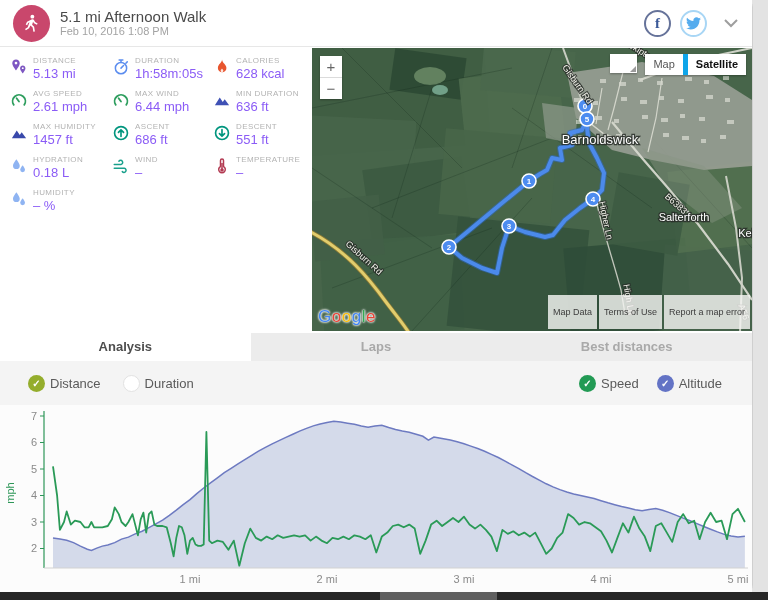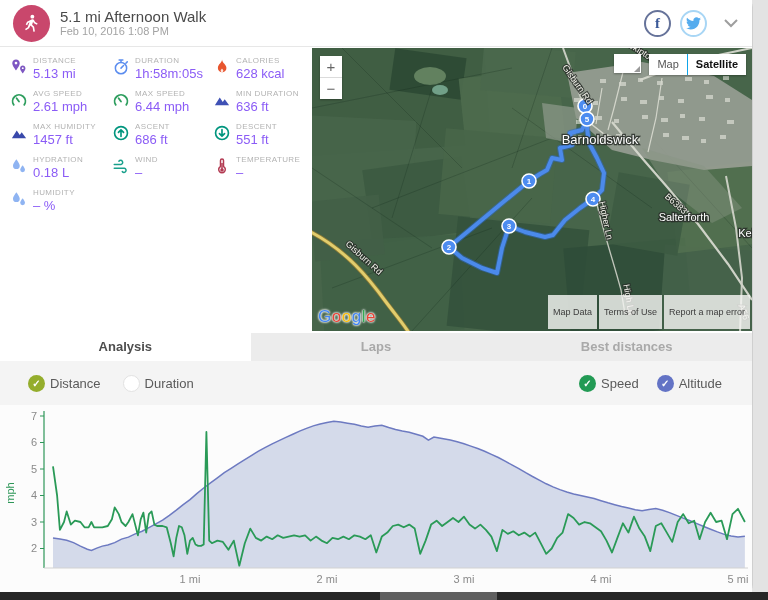--- a/index.html
+++ b/index.html
@@ -34,21 +34,21 @@
   #map svg{position:absolute;left:0;top:0;}
   .map-ovl{position:absolute;z-index:5;}
   #zoomctl{left:8px;top:8px;width:22px;}
   .zbtn{width:22px;height:21px;background:#fff;color:#666;font-size:15px;line-height:21px;text-align:center;cursor:pointer;box-shadow:0 1px 2px rgba(0,0,0,.3);}
   #zoom-in{border-bottom:1px solid #e0e0e0;}
   #mapctl{right:6px;top:6px;display:flex;align-items:flex-start;gap:8px;}
   #foldbox{width:27px;height:19px;background:#fff;position:relative;box-shadow:0 1px 2px rgba(0,0,0,.3);cursor:pointer;}
   #foldbox:after{content:"";position:absolute;right:1px;bottom:1px;border-left:6px solid transparent;border-bottom:6px solid #9a9a9a;}
   #maptype{display:flex;box-shadow:0 1px 2px rgba(0,0,0,.3);}
   .mt-btn{background:#fff;height:21px;line-height:21px;font-size:11px;padding:0 8px;cursor:pointer;}
-  #btn-map{color:#565656;border-right:1px solid #0ea5e9;}
+  #btn-map{color:#565656;border-right:5px solid #0ea5e9;}
   #btn-sat{color:#111;font-weight:bold;}
   #gattrib{right:2px;bottom:2px;display:flex;gap:2px;}
   .attr-box{background:rgba(245,245,243,.82);color:#3c3c3c;font-size:9px;padding:12px 5px;cursor:pointer;}
   #glogo{left:6px;bottom:4px;font-size:17px;font-weight:normal;letter-spacing:.5px;cursor:pointer;}
   #glogo span{text-shadow:0 0 2px #fff,0 0 2px #fff,0 0 3px #fff;}
 
   
   #tabs{position:absolute;left:0;top:333px;width:752px;height:28px;display:flex;background:#ececec;font-weight:bold;}
   .tab{flex:1;text-align:center;line-height:28px;font-size:13px;color:#a9a9a9;background:#ececec;cursor:pointer;}
   .tab.active{background:#fff;color:#4e4e4e;}
@@ -151,21 +151,21 @@
         </div>
       </div>
       <div class="stat">
         <span class="s-icon" style="color: rgb(46, 158, 94);">
           <svg viewBox="0 0 24 24" fill="none" stroke="currentColor" stroke-width="2.4">
             <path d="M5 18.5a8.5 8.5 0 1 1 14 0" stroke-linecap="round"></path>
             <path d="M12 14l-3.2-4.4" stroke-linecap="round"></path>
           </svg>
         </span>
         <div class="s-txt">
-          <div class="s-label">MAX SPEED</div>
+          <div class="s-label">MAX WIND</div>
           <div class="s-value">6.44 mph</div>
         </div>
       </div>
       <div class="stat">
         <span class="s-icon" style="color: rgb(63, 81, 181);">
           <svg viewBox="0 0 24 24">
             <path fill="currentColor" d="M2.5 19L9 8.5l4 6 2.6-3.6L21.5 19z"></path>
           </svg>
         </span>
         <div class="s-txt">

